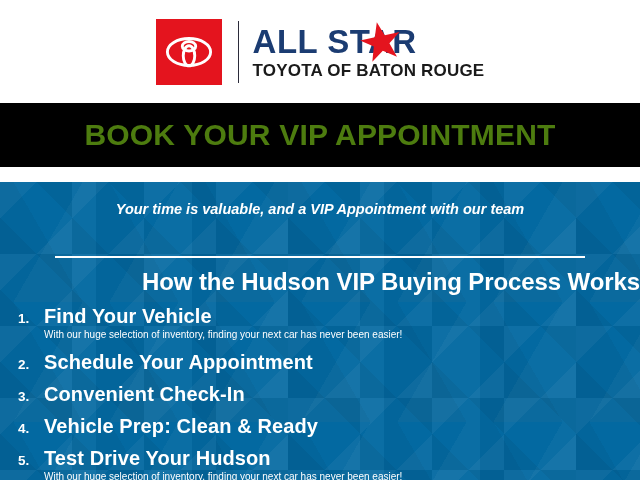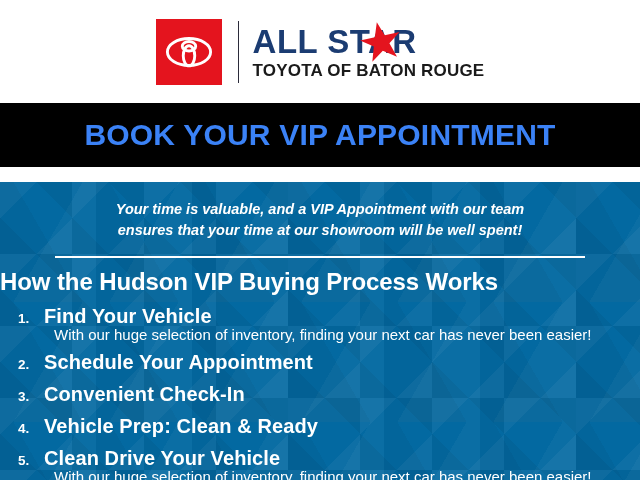--- a/index.html
+++ b/index.html
@@ -101,21 +101,21 @@
     left: 0;
     top: 103px;
     width: 640px;
     height: 64px;
     background: #000000;
     display: flex;
     align-items: center;
     justify-content: center;
   }
   .black-banner-title {
-    color: #3b82f6;
+    color: #4d7c0f;
     font-size: 30px;
     font-weight: bold;
     letter-spacing: 0.2px;
     white-space: nowrap;
   }
 
   
   .red-panel {
     position: absolute;
     left: 0;
@@ -177,21 +177,21 @@
     width: 530px;
     height: 2px;
     background: #ffffff;
   }
 
   .section-heading {
     position: absolute;
     left: 0;
     top: 86px;
     width: 640px;
-    text-align: left;
+    text-align: right;
     color: #ffffff;
     font-size: 24px;
     font-weight: bold;
     letter-spacing: -0.1px;
     white-space: nowrap;
   }
 
   .steps {
     position: absolute;
     left: 0;
@@ -216,24 +216,24 @@
   }
   .step-title {
     color: #ffffff;
     font-size: 20px;
     font-weight: bold;
     letter-spacing: 0.1px;
     white-space: nowrap;
   }
   .step-desc {
     color: #ffffff;
-    font-size: 15px;
+    font-size: 10px;
     font-weight: normal;
     line-height: 14px;
-    margin-left: 36px;
+    margin-left: 26px;
     margin-top: 0px;
     white-space: nowrap;
   }
 </style>
 </head>
 <body>
 
 <div class="page">
 
   <div class="logo-band">
@@ -269,21 +269,20 @@
   </div>
 
   <div class="red-panel">
     <div class="red-pattern"></div>
     <div class="red-pattern2"></div>
 
     <div class="red-content">
 
       <div class="tagline">
         <span class="line">Your time is valuable, and a VIP Appointment with our team</span>
-        <span class="line">ensures that your time at our showroom will be well spent!</span>
       </div>
 
       <div class="divider-line"></div>
 
       <div class="section-heading">How the Hudson VIP Buying Process Works</div>
 
       <div class="steps">
 
         <div class="step">
           <div class="step-head">
@@ -310,21 +309,21 @@
         <div class="step">
           <div class="step-head">
             <span class="step-num">4.</span>
             <span class="step-title">Vehicle Prep: Clean &amp; Ready</span>
           </div>
         </div>
 
         <div class="step">
           <div class="step-head">
             <span class="step-num">5.</span>
-            <span class="step-title">Clean Drive Your Vehicle</span>
+            <span class="step-title">Test Drive Your Hudson</span>
           </div>
           <div class="step-desc">With our huge selection of inventory, finding your next car has never been easier!</div>
         </div>
 
       </div>
     </div>
   </div>
 
 </div>
 

